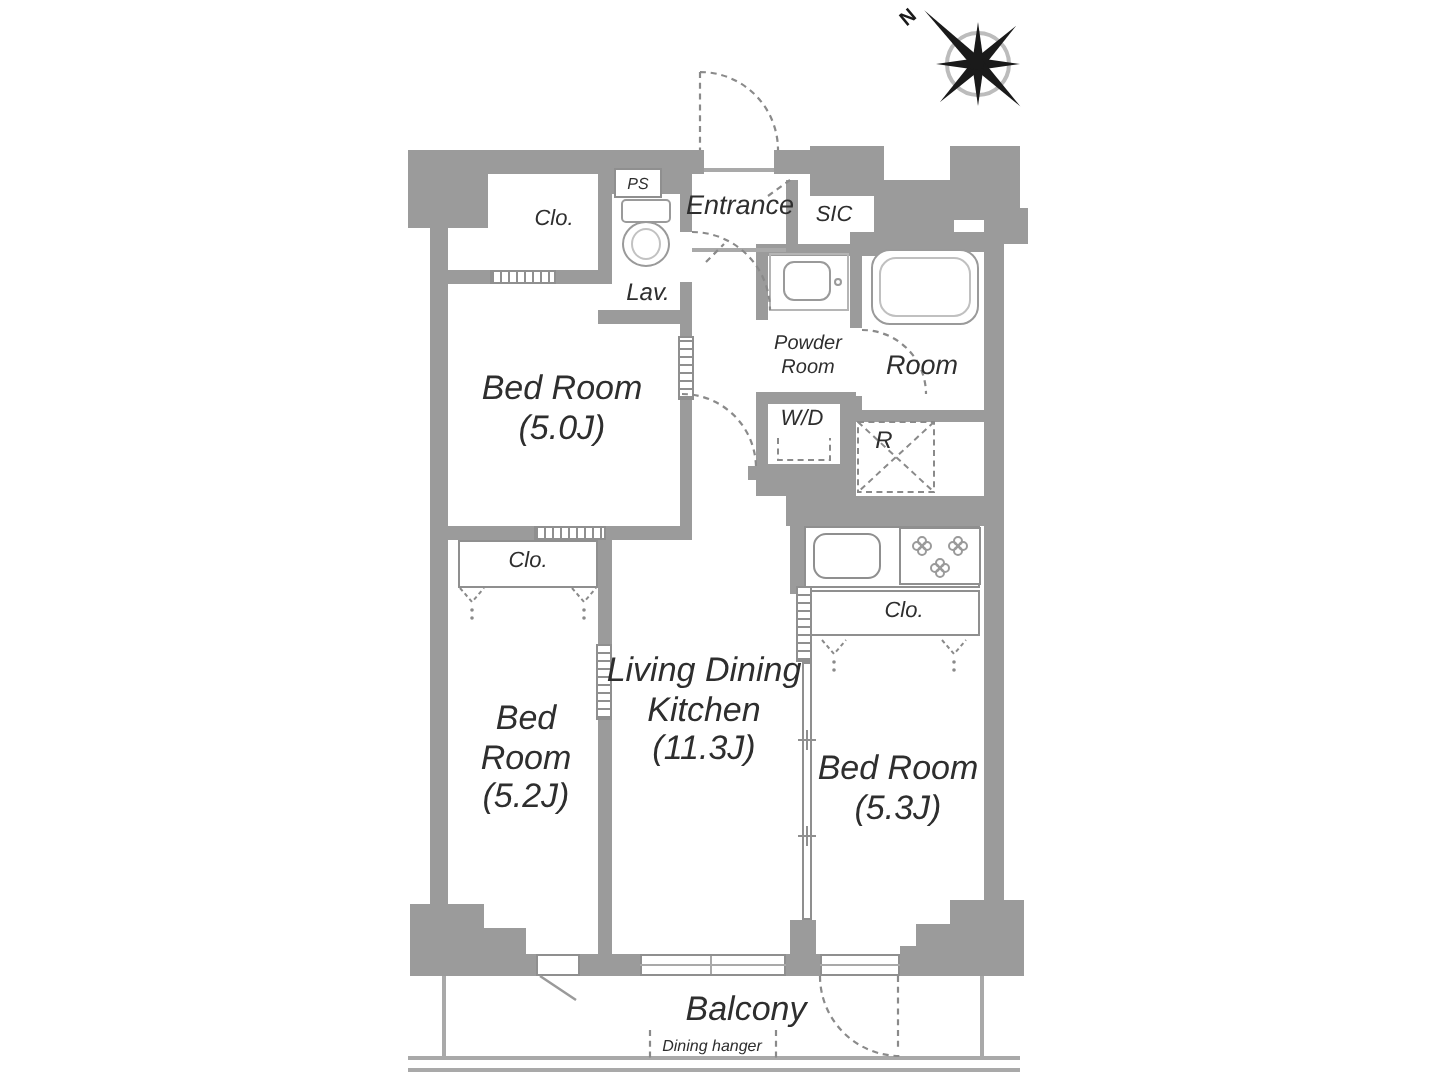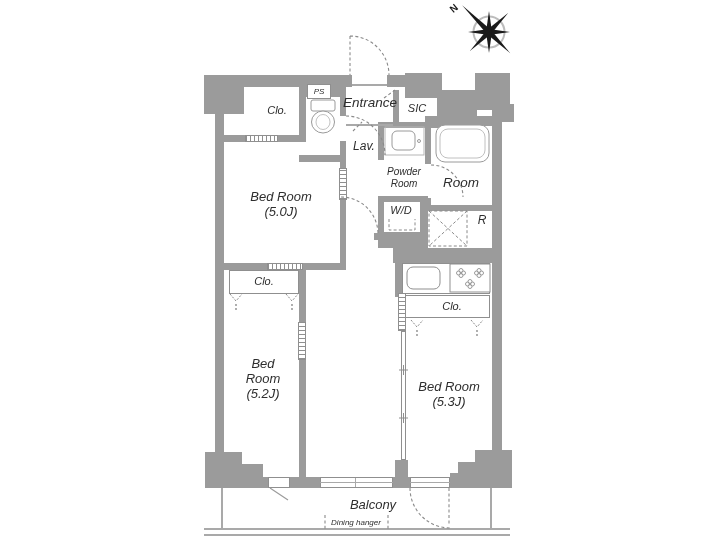--- a/index.html
+++ b/index.html
@@ -9,21 +9,21 @@
   .thin{position:absolute;background:#a9a9a9;}
   .obox{position:absolute;background:#ffffff;border:1px solid #8f8f8f;box-sizing:border-box;}
   .hatch-h{position:absolute;box-sizing:border-box;border:1px solid #8f8f8f;background:
      repeating-linear-gradient(90deg,#8f8f8f 0 1px,#ffffff 1px 4px);}
   .hatch-v{position:absolute;box-sizing:border-box;border:1px solid #8f8f8f;background:
      repeating-linear-gradient(0deg,#8f8f8f 0 1px,#ffffff 1px 4px);}
   .ovl{position:absolute;left:0;top:0;}
   .lbl{position:absolute;transform:translate(-50%,-50%);text-align:center;color:#2e2e2e;
        white-space:nowrap;line-height:1.16;z-index:5;font-style:italic;}
   .lbl span{display:block;}
-  .fs14{font-size:13.5px;} .fs13{font-size:13px;} .fs12{font-size:12px;margin-left:40px;}
+  .fs14{font-size:13.5px;} .fs13{font-size:17px;} .fs12{font-size:12px;}
   .fs11{font-size:11px;} .fs10{font-size:10px;} .fs8{font-size:8px;}
   svg text{font-family:"Liberation Sans",sans-serif;}
 </style>
 </head>
 <body>
 
 <div id="stage">
 
   <div id="struct">
       <div class="wall" style="left: 204px; top: 75px; width: 148px; height: 12px;"></div>
@@ -198,15 +198,20 @@
   </div>
   <div class="lbl fs13" style="left:263px;top:379px">
     <span>Bed</span>
     <span>Room</span>
     <span>(5.2J)</span>
   </div>
   <div class="lbl fs13" style="left:449px;top:394px">
     <span>Bed Room</span>
     <span>(5.3J)</span>
   </div>
+  <div class="lbl fs13" style="left:352px;top:355px">
+    <span>Living Dining</span>
+    <span>Kitchen</span>
+    <span>(11.3J)</span>
+  </div>
   <div class="lbl fs13" style="left:373px;top:505px">Balcony</div>
   <div class="lbl fs8" style="left:356px;top:523px">Dining hanger</div>
 </div>
 
 </body></html>

